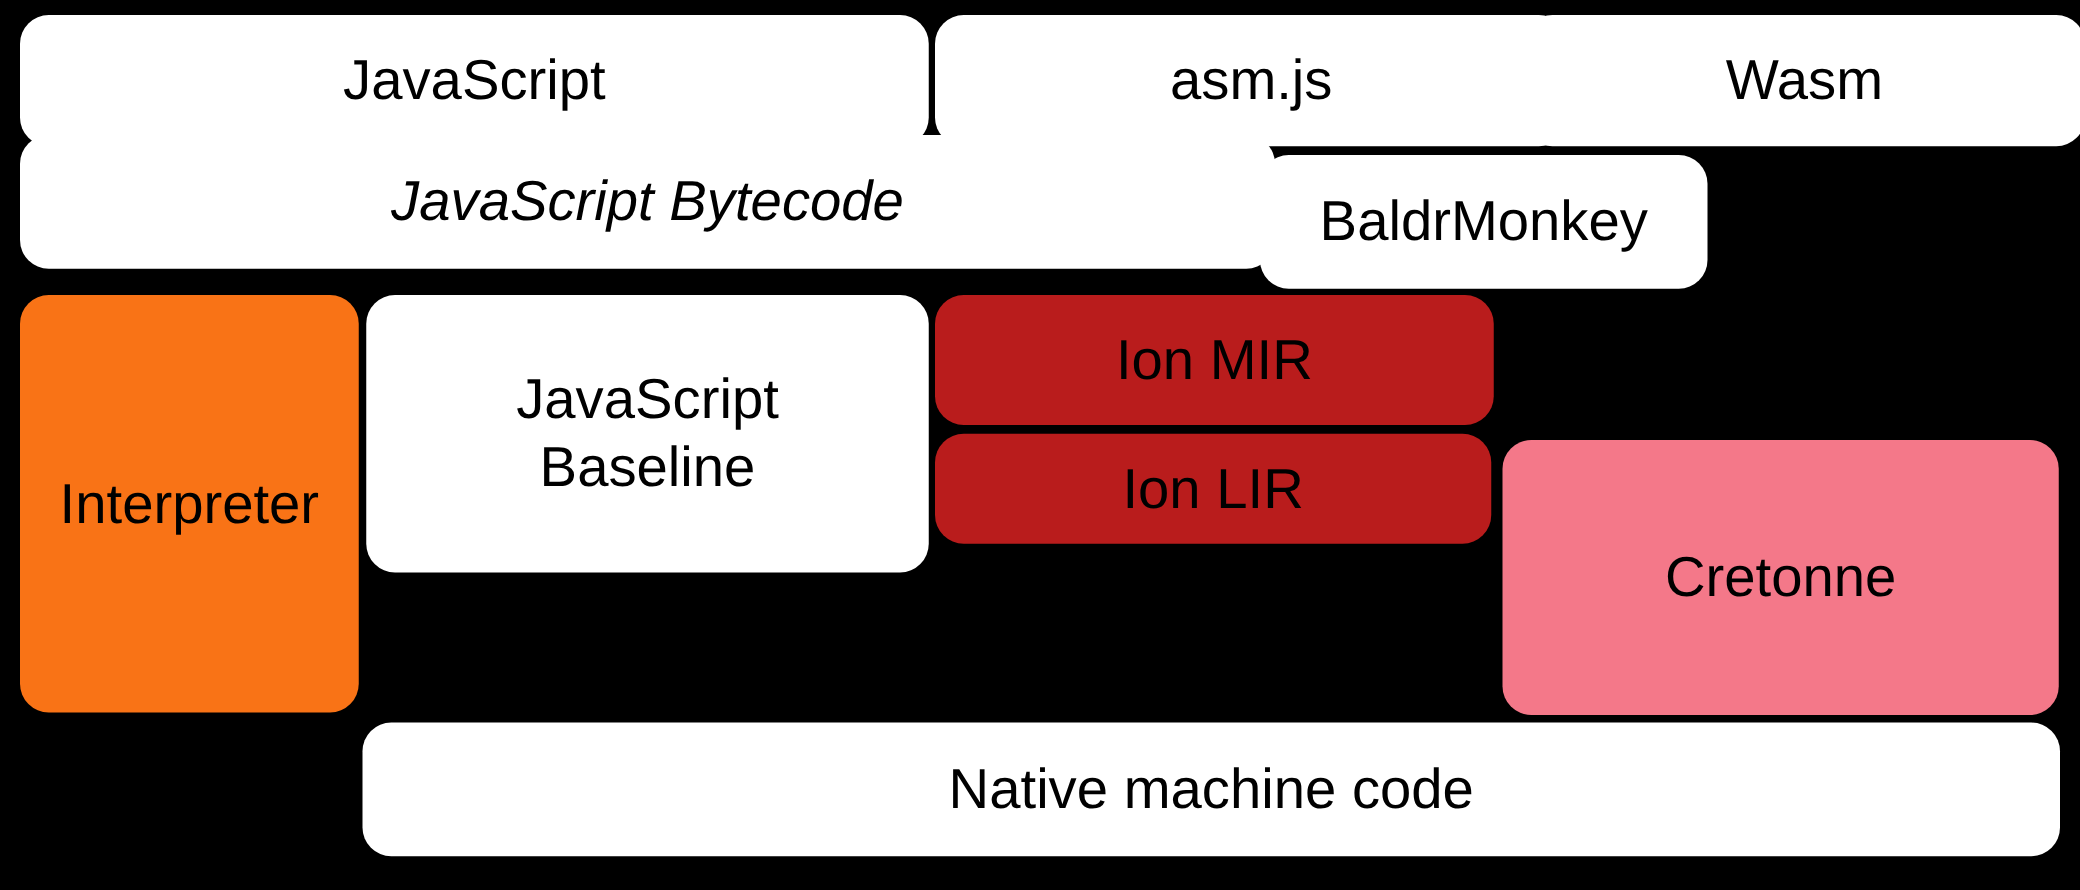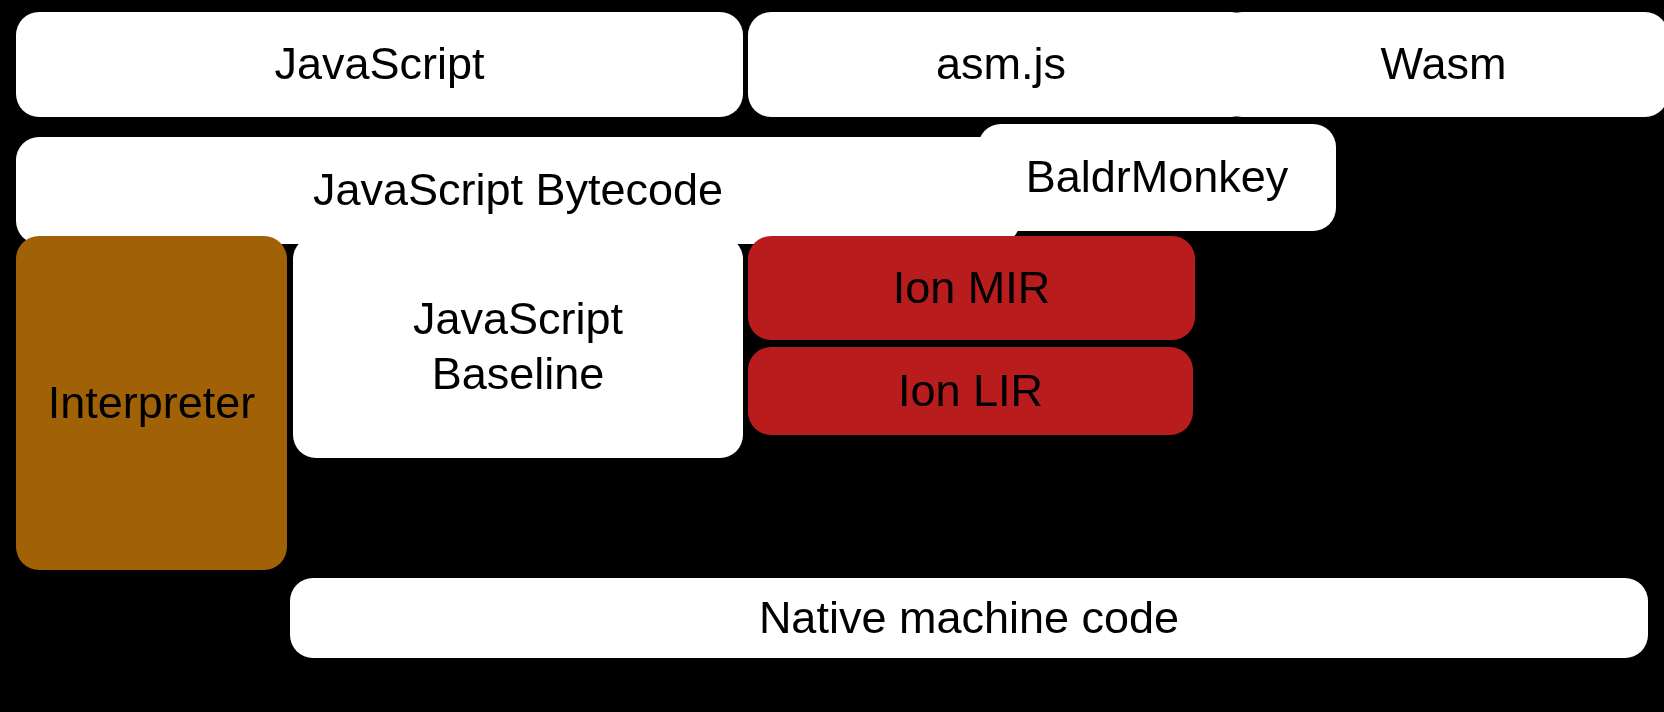--- a/index.html
+++ b/index.html
@@ -21,37 +21,37 @@
     display: flex;
     align-items: center;
     justify-content: center;
     text-align: center;
     color: #000000;
     font-size: 45px;
     line-height: 1.22;
     white-space: pre-line;
     background: #FFFFFF;
   }
-  .fill-gray  { background: #a16207; }
+  .fill-gray  { background: #f97316; }
   .fill-green { background: #b91c1c; }
   .fill-pink  { background: #F47889; }
 
   
   .b-javascript  { left: 16px;   top: 12px;  width: 727px;  height: 105px; }
   .b-asmjs       { left: 748px;  top: 12px;  width: 506px;  height: 105px; }
   .b-wasm        { left: 1207px; top: 12px;  width: 449px;  height: 105px; margin-left: 12px; }
-  .b-bytecode    { left: 16px;   top: 137px; width: 1004px;  height: 107px; }
-  .b-baldrmonkey { left: 978px;  top: 124px; width: 358px;  height: 107px; }
+  .b-bytecode    { left: 16px;   top: 108px; width: 1004px;  height: 107px; font-style: italic; }
+  .b-baldrmonkey { left: 1008px;  top: 124px; width: 358px;  height: 107px; }
   .b-interpreter { left: 16px;   top: 236px; width: 271px;  height: 334px; }
   .b-baseline    { left: 293px;  top: 236px; width: 450px;  height: 222px; }
   .b-ionmir      { left: 748px;  top: 236px; width: 447px;  height: 104px; }
   .b-ionlir      { left: 748px;  top: 347px; width: 445px;  height: 88px; }
   .b-cretonne    { left: 1202px; top: 352px; width: 445px;  height: 220px; }
   .b-macro       { left: 292px;  top: 462px; width: 903px;  height: 108px; }
-  .b-native      { left: 290px;  top: 578px; width: 1358px; height: 80px; text-align: center; }
+  .b-native      { left: 290px;  top: 578px; width: 1358px; height: 107px; text-align: center; }
 </style>
 </head>
 <body>
 
 <div class="diagram">
 
   <div class="box b-javascript">JavaScript</div>
 
   <div class="box b-asmjs">asm.js</div>
 
@@ -63,17 +63,18 @@
 
   <div class="box fill-gray b-interpreter">Interpreter</div>
 
   <div class="box b-baseline">JavaScript
 Baseline</div>
 
   <div class="box fill-green b-ionmir">Ion MIR</div>
 
   <div class="box fill-green b-ionlir">Ion LIR</div>
 
+  <div class="box fill-pink b-cretonne">Cretonne</div>
 
 
   <div class="box b-native">Native machine code</div>
 
 </div>
 
 </body></html>

